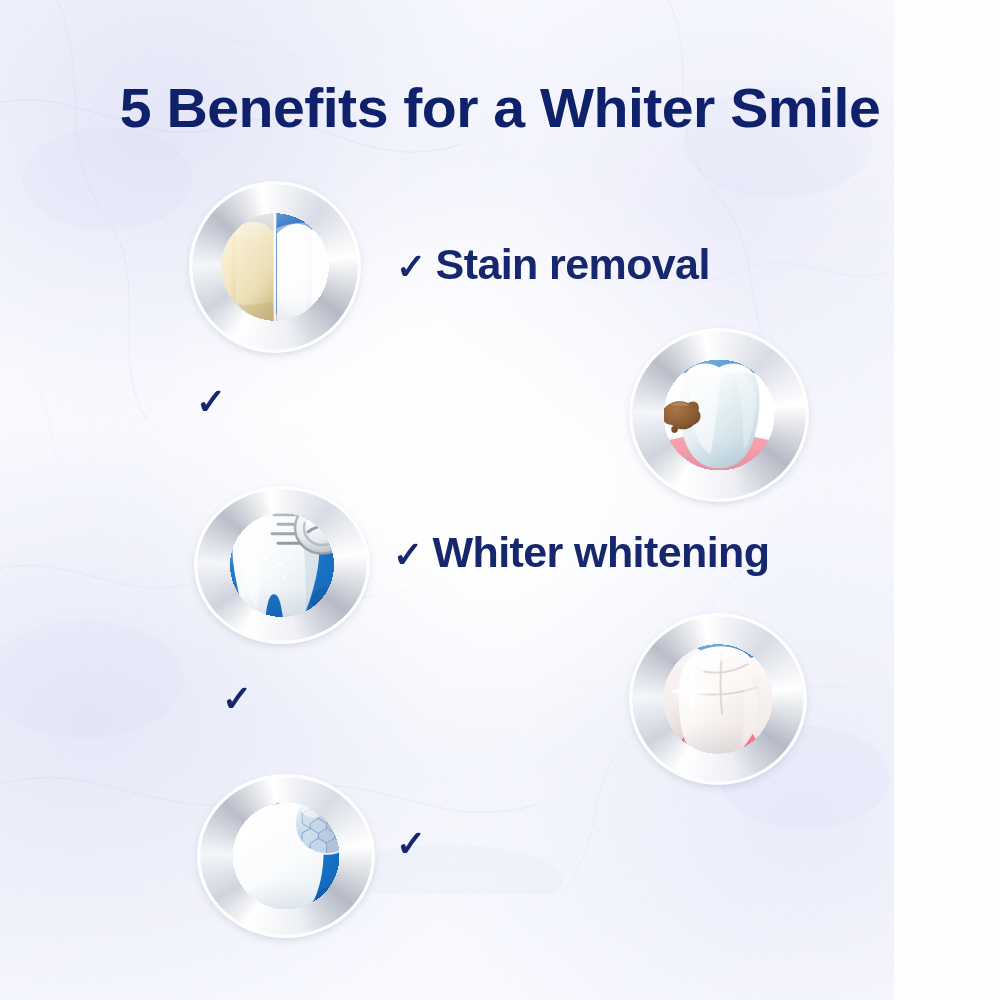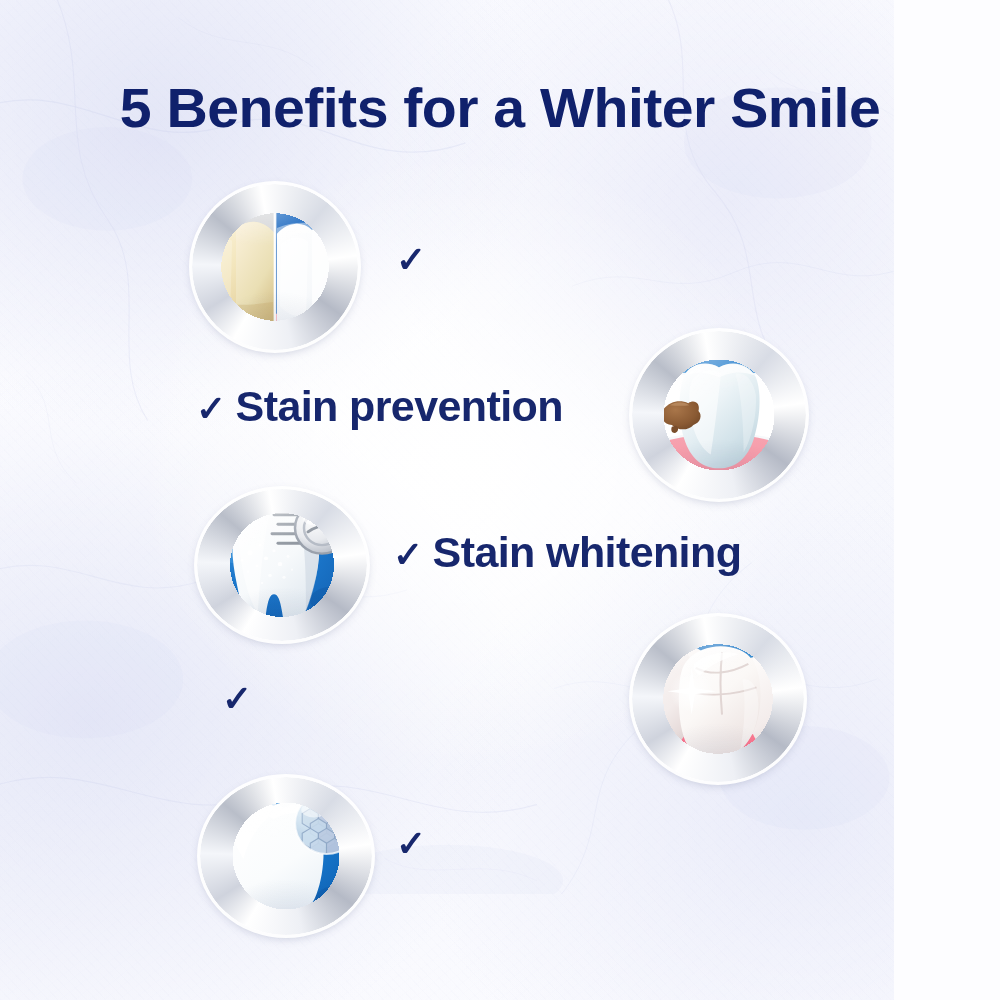--- a/index.html
+++ b/index.html
@@ -229,20 +229,21 @@
 
         <rect x="78.6" y="0" width="2.8" height="160" fill="#ffffff" opacity="0.95"></rect>
       </svg>
     </div>
     <div class="icon-gloss"></div>
     <div class="icon-rim"></div>
   </div>
 
   <div class="benefit-label" style="left:396px; top:240px;">
     <span class="check">✓</span>
+    <span>Stain removal</span>
   </div>
 
   <div class="icon-circle" style="left:632px; top:331px; width:174px; height:168px;">
     <div class="icon-inner">
       <svg class="icon-art" viewBox="0 0 160 160" preserveAspectRatio="none">
         <defs>
           <linearGradient id="g2blue" x1="0" y1="0" x2="0" y2="1">
             <stop offset="0%" stop-color="#1565c0"></stop>
               <stop offset="100%" stop-color="#2f8fd6"></stop>
           </linearGradient>
@@ -291,21 +292,20 @@
           <path d="M32,70 C 38,66 46,66 51,70 C 46,71 38,71 32,70 Z" fill="#c19368" opacity="0.7"></path>
         </g>
       </svg>
     </div>
     <div class="icon-gloss"></div>
     <div class="icon-rim"></div>
   </div>
 
   <div class="benefit-label" style="left:196px; top:382px;">
     <span class="check">✓</span>
-    <span>Stain prevention</span>
   </div>
 
   <div class="icon-circle" style="left:197px; top:489px; width:170px; height:152px;">
     <div class="icon-inner">
       <svg class="icon-art" viewBox="0 0 160 150" preserveAspectRatio="none">
         <defs>
           <radialGradient id="g3disc" cx="0.38" cy="0.32" r="0.85">
             <stop offset="0%" stop-color="#3a93dc"></stop>
             <stop offset="45%" stop-color="#1a74c8"></stop>
             <stop offset="100%" stop-color="#0f56a4"></stop>
@@ -366,21 +366,21 @@
           <ellipse cx="112" cy="26" rx="11" ry="7" fill="#ffffff" opacity="0.75"></ellipse>
         </g>
       </svg>
     </div>
     <div class="icon-gloss"></div>
     <div class="icon-rim"></div>
   </div>
 
   <div class="benefit-label" style="left:393px; top:528px;">
     <span class="check">✓</span>
-    <span>Stain whitening</span>
+    <span>Whiter whitening</span>
   </div>
 
   <div class="icon-circle" style="left:632px; top:616px; width:172px; height:166px;">
     <div class="icon-inner">
       <svg class="icon-art" viewBox="0 0 160 160" preserveAspectRatio="none">
         <defs>
           <linearGradient id="g4blue" x1="0" y1="0" x2="0.3" y2="1">
             <stop offset="0%" stop-color="#1464bb"></stop>
               <stop offset="100%" stop-color="#2a84cd"></stop>
           </linearGradient>

